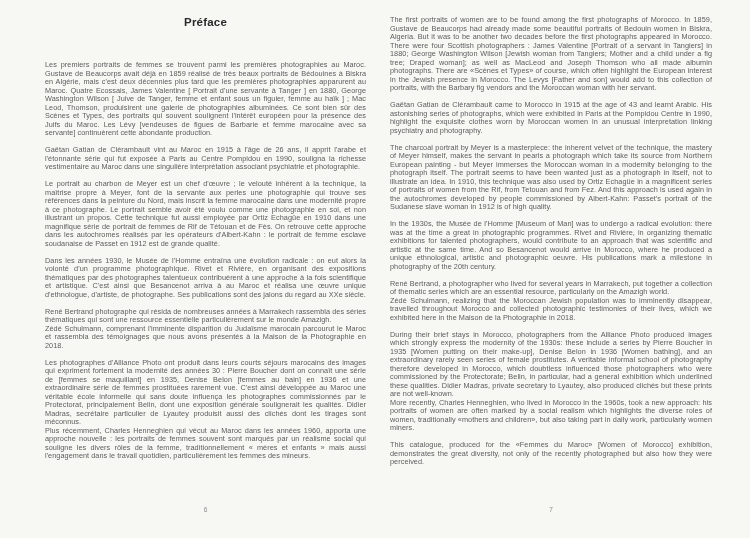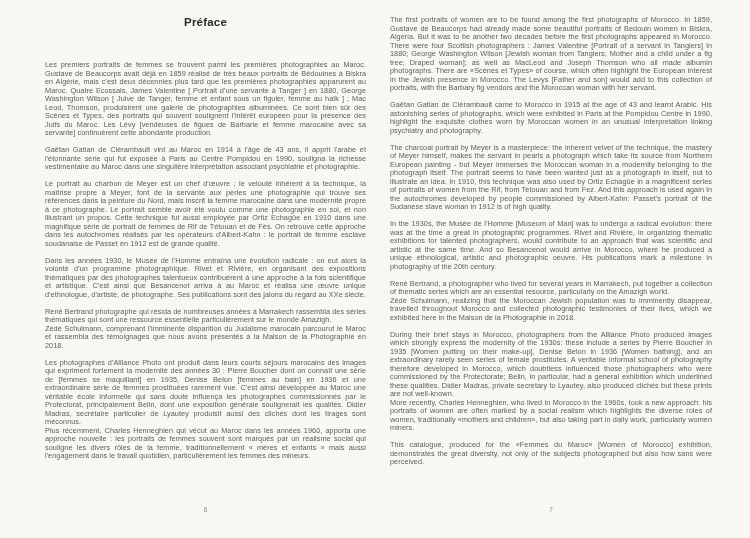--- a/index.html
+++ b/index.html
@@ -53,40 +53,40 @@
 </style>
 </head>
 <body>
 
 <div class="spread">
 
   <div class="page left">
     <h1 class="page-title">Préface</h1>
     <div class="body-text">
       <p>Les premiers portraits de femmes se trouvent parmi les premières photographies au Maroc. Gustave de Beaucorps avait déjà en 1859 réalisé de très beaux portraits de Bédouines à Biskra en Algérie, mais c'est deux décennies plus tard que les premières photographies apparurent au Maroc. Quatre Ecossais, James Valentine [ Portrait d'une servante à Tanger ] en 1880, George Washington Wilson [ Juive de Tanger, femme et enfant sous un figuier, femme au haïk ] ; Mac Leod, Thomson, produisirent une galerie de photographies albuminées. Ce sont bien sûr des Scènes et Types, des portraits qui souvent soulignent l'intérêt européen pour la présence des Juifs du Maroc. Les Lévy [vendeuses de figues de Barbarie et femme marocaine avec sa servante] continuèrent cette abondante production.</p>
-      <p>Gaëtan Gatian de Clérambault vint au Maroc en 1914 à l'âge de 43 ans, il apprit l'arabe et l'étonnante série qui fut exposée à Paris au Centre Pompidou en 1990, souligna la richesse vestimentaire au Maroc dans une singulière interprétation associant psychiatrie et photographie.</p>
+      <p>Gaëtan Gatian de Clérambault vint au Maroc en 1915 à l'âge de 26 ans, il apprit l'arabe et l'étonnante série qui fut exposée à Paris au Centre Pompidou en 1990, souligna la richesse vestimentaire au Maroc dans une singulière interprétation associant psychiatrie et photographie.</p>
       <p>Le portrait au charbon de Meyer est un chef d'œuvre ; le velouté inhérent à la technique, la maîtrise propre à Meyer, font de la servante aux perles une photographie qui trouve ses références dans la peinture du Nord, mais inscrit la femme marocaine dans une modernité propre à ce photographe. Le portrait semble avoir été voulu comme une photographie en soi, et non illustrant un propos. Cette technique fut aussi employée par Ortiz Echagüe en 1910 dans une magnifique série de portrait de femmes de Rif de Tétouan et de Fès. On retrouve cette approche dans les autochromes réalisés par les opérateurs d'Albert-Kahn : le portrait de femme esclave soudanaise de Passet en 1912 est de grande qualité.</p>
       <p>Dans les années 1930, le Musée de l'Homme entraîna une évolution radicale : on eut alors la volonté d'un programme photographique. Rivet et Rivière, en organisant des expositions thématiques par des photographes talentueux contribuèrent à une approche à la fois scientifique et artistique. C'est ainsi que Besancenot arriva à au Maroc et réalisa une œuvre unique d'ethnologue, d'artiste, de photographe. Ses publications sont des jalons du regard au XXe siècle.</p>
       <p>René Bertrand photographe qui résida de nombreuses années à Marrakech rassembla des séries thématiques qui sont une ressource essentielle particulièrement sur le monde Amazigh.
 Zédé Schulmann, comprenant l'imminente disparition du Judaïsme marocain parcourut le Maroc et rassembla des témoignages que nous avons présentés à la Maison de la Photographie en 2018.</p>
       <p>Les photographes d'Alliance Photo ont produit dans leurs courts séjours marocains des images qui expriment fortement la modernité des années 30 : Pierre Boucher dont on connaît une série de [femmes se maquillant] en 1935, Denise Belon [femmes au bain] en 1936 et une extraordinaire série de femmes prostituées rarement vue. C'est ainsi développée au Maroc une véritable école informelle qui sans doute influença les photographes commissionnés par le Protectorat, principalement Belin, dont une exposition générale soulignerait les qualités. Didier Madras, secrétaire particulier de Lyautey produisit aussi des clichés dont les tirages sont méconnus.
 Plus récemment, Charles Henneghien qui vécut au Maroc dans les années 1960, apporta une approche nouvelle : les portraits de femmes souvent sont marqués par un réalisme social qui souligne les divers rôles de la femme, traditionnellement « mères et enfants » mais aussi l'engagement dans le travail quotidien, particulièrement les femmes des mineurs.</p>
     </div>
   </div>
 
   <div class="page right">
     <div class="body-text">
       <p>The first portraits of women are to be found among the first photographs of Morocco. In 1859, Gustave de Beaucorps had already made some beautiful portraits of Bedouin women in Biskra, Algeria. But it was to be another two decades before the first photographs appeared in Morocco. There were four Scottish photographers : James Valentine [Portrait of a servant in Tangiers] in 1880; George Washington Wilson [Jewish woman from Tangiers; Mother and a child under a fig tree; Draped woman]; as well as MacLeod and Joseph Thomson who all made albumin photographs. There are «Scènes et Types» of course, which often highlight the European interest in the Jewish presence in Morocco. The Levys [Father and son] would add to this collection of portraits, with the Barbary fig vendors and the Moroccan woman with her servant.</p>
       <p>Gaëtan Gatian de Clérambault came to Morocco in 1915 at the age of 43 and learnt Arabic. His astonishing series of photographs, which were exhibited in Paris at the Pompidou Centre in 1990, highlight the exquisite clothes worn by Moroccan women in an unusual interpretation linking psychiatry and photography.</p>
       <p>The charcoal portrait by Meyer is a masterpiece: the inherent velvet of the technique, the mastery of Meyer himself, makes the servant in pearls a photograph which take its source from Northern European painting - but Meyer immerses the Moroccan woman in a modernity belonging to the photograph itself. The portrait seems to have been wanted just as a photograph in itself, not to illustrate an idea. In 1910, this technique was also used by Ortiz Echagüe in a magnificent series of portraits of women from the Rif, from Tetouan and from Fez. And this approach is used again in the autochromes developed by people commissioned by Albert-Kahn: Passet's portrait of the Sudanese slave woman in 1912 is of high quality.</p>
       <p>In the 1930s, the Musée de l'Homme [Museum of Man] was to undergo a radical evolution: there was at the time a great in photographic programmes. Rivet and Rivière, in organizing thematic exhibitions for talented photographers, would contribute to an approach that was scientific and artistic at the same time. And so Besancenot would arrive in Morocco, where he produced a unique ethnological, artistic and photographic oeuvre. His publications mark a milestone in photography of the 20th century.</p>
       <p>René Bertrand, a photographer who lived for several years in Marrakech, put together a collection of thematic series which are an essential resource, particularly on the Amazigh world.
 Zédé Schulmann, realizing that the Moroccan Jewish population was to imminently disappear, travelled throughout Morocco and collected photographic testimonies of their lives, which we exhibited here in the Maison de la Photographie in 2018.</p>
       <p>During their brief stays in Morocco, photographers from the Alliance Photo produced images which strongly express the modernity of the 1930s: these include a series by Pierre Boucher in 1935 [Women putting on their make-up], Denise Belon in 1936 [Women bathing], and an extraordinary rarely seen series of female prostitutes. A veritable informal school of photography therefore developed in Morocco, which doubtless influenced those photographers who were commissioned by the Protectorate; Belin, in particular, had a general exhibition which underlined these qualities. Didier Madras, private secretary to Lyautey, also produced clichés but these prints are not well-known.
 More recently, Charles Henneghien, who lived in Morocco in the 1960s, took a new approach: his portraits of women are often marked by a social realism which highlights the diverse roles of women, traditionally «mothers and children», but also taking part in daily work, particularly women miners.</p>
-      <p>This catalogue, produced for the «Femmes du Maroc» [Women of Morocco] exhibition, demonstrates the great diversity, not only of the subjects photographed but also how sans were perceived.</p>
+      <p>This catalogue, produced for the «Femmes du Maroc» [Women of Morocco] exhibition, demonstrates the great diversity, not only of the recently photographed but also how they were perceived.</p>
     </div>
   </div>
 
   <div class="folio left">6</div>
   <div class="folio right">7</div>
 
 </div>
 
 </body></html>

